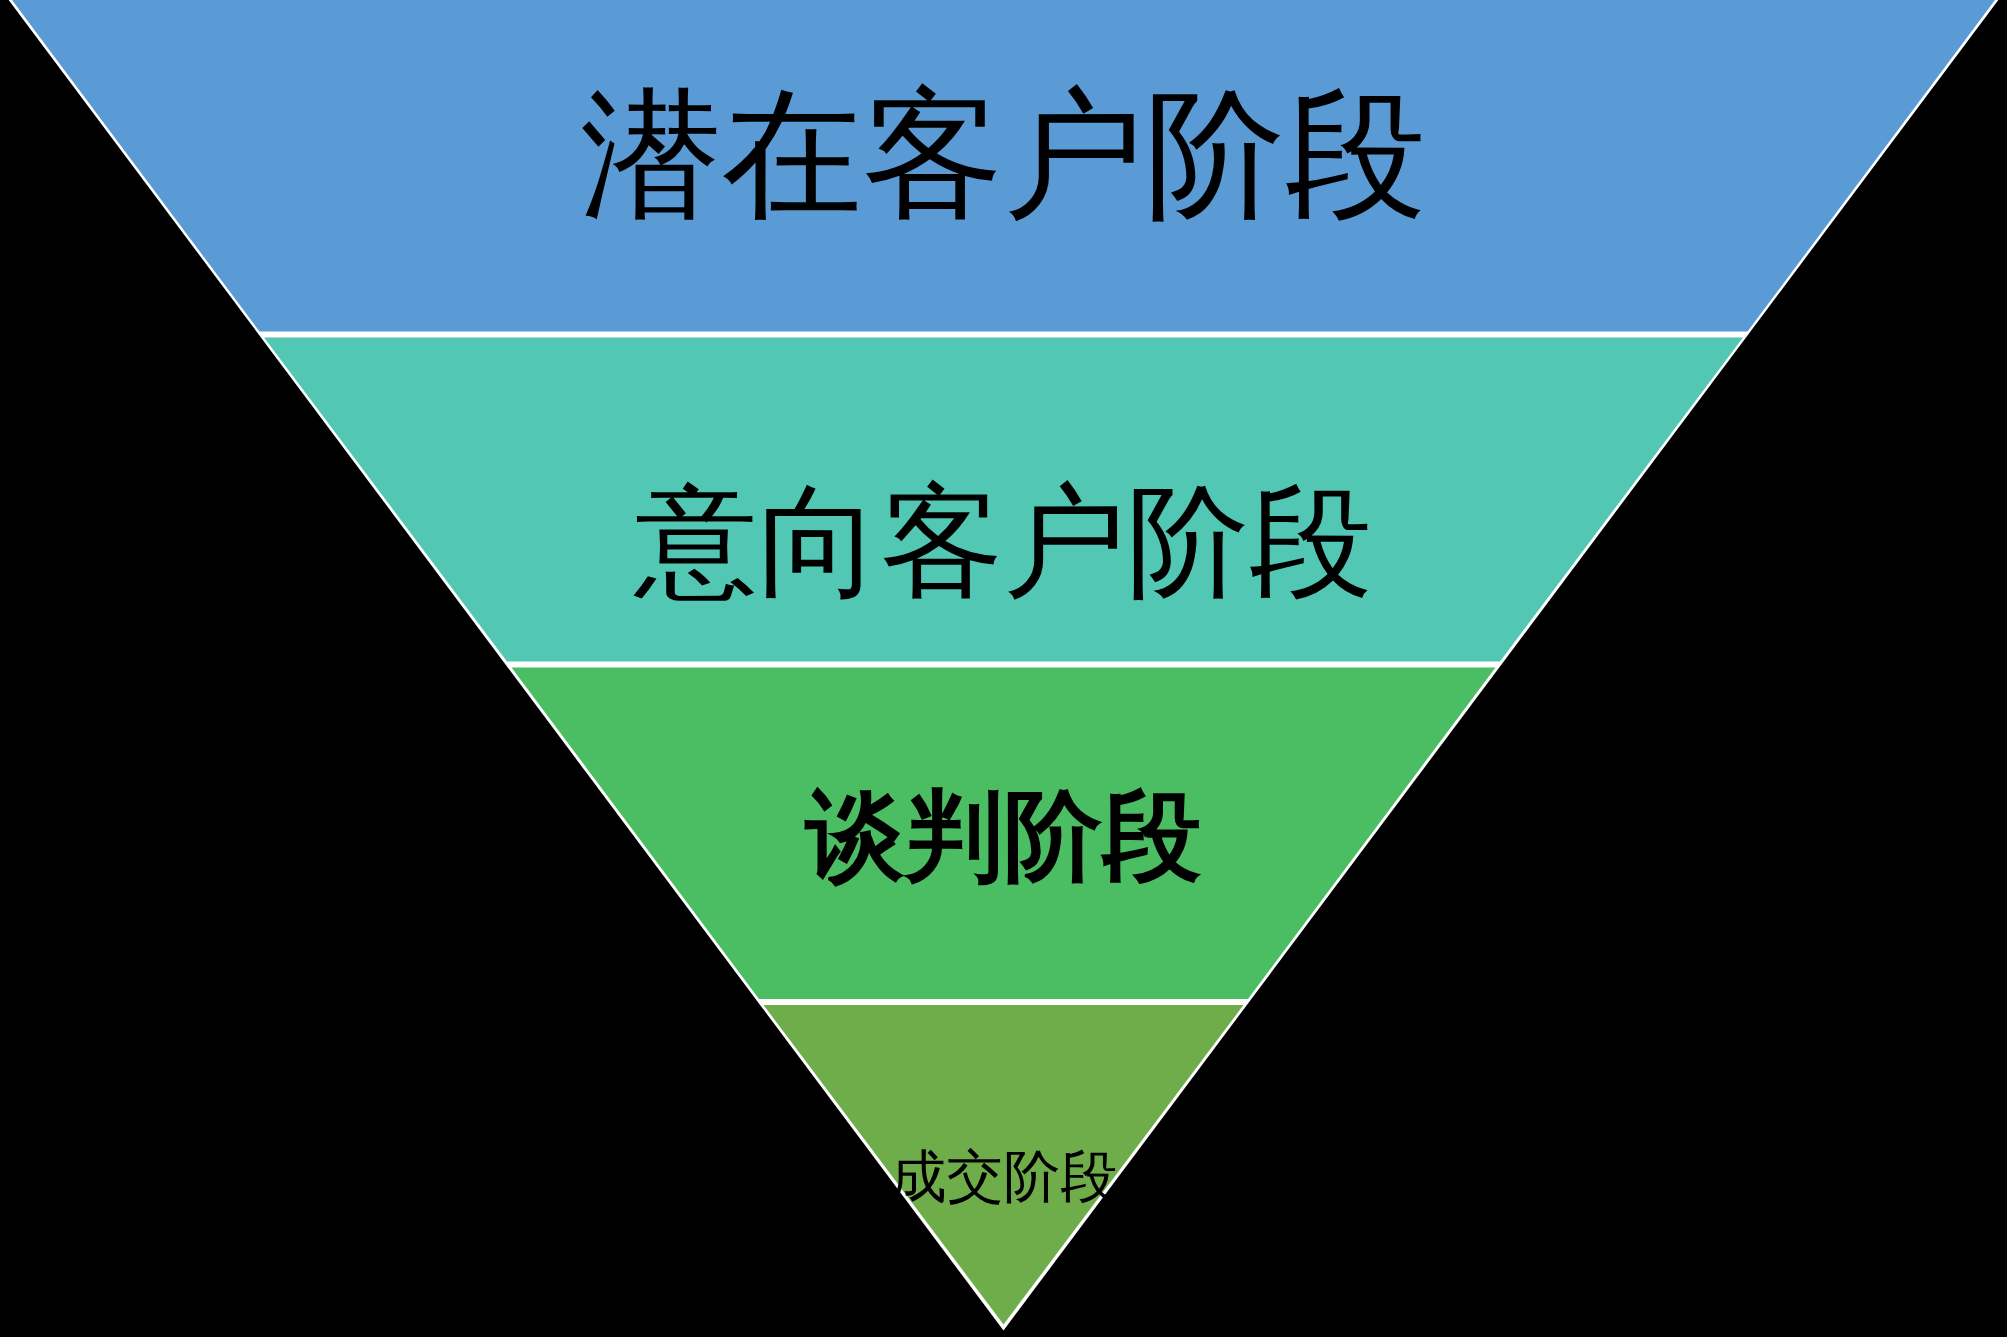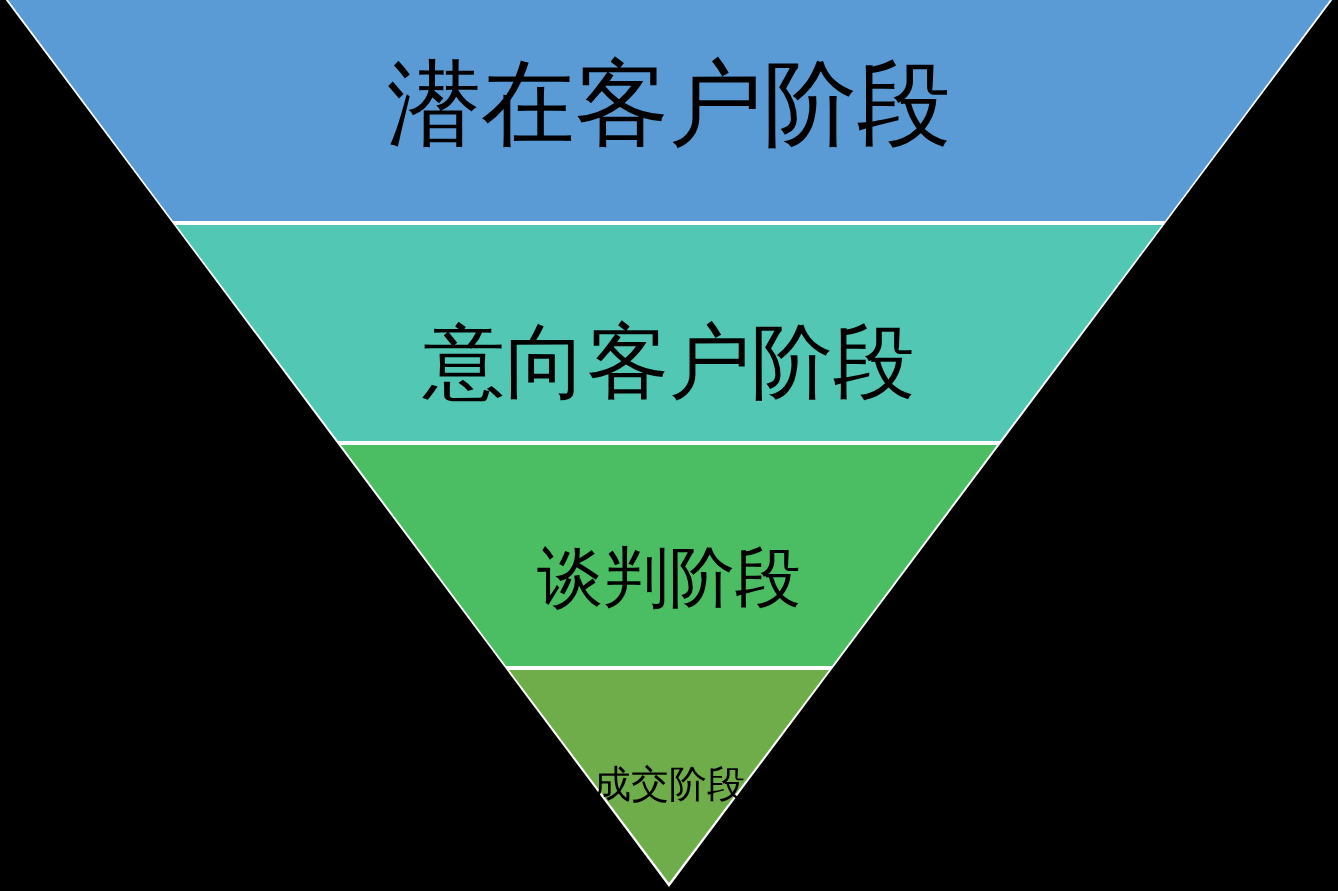--- a/index.html
+++ b/index.html
@@ -27,21 +27,21 @@
     left: 669px;
     transform: translate(-50%, -50%);
     color: #000000;
     white-space: nowrap;
     line-height: 1;
     text-align: center;
     font-family: "DejaVu Sans", "Liberation Sans", sans-serif;
   }
   .stage-label.s1 { top: 104px; font-size: 94px; }
   .stage-label.s2 { top: 346px; font-size: 82px; margin-top: 16px; }
-  .stage-label.s3 { top: 578px; font-size: 66px; }
+  .stage-label.s3 { top: 558px; font-size: 66px; font-weight: bold; }
   .stage-label.s4 { top: 784px; font-size: 38px; }
 </style>
 </head>
 <body>
 
 <div class="canvas">
 
   <svg width="1338" height="891" viewBox="0 0 1338 891">
 
     <rect x="0" y="0" width="1338" height="891" fill="#000000"></rect>

